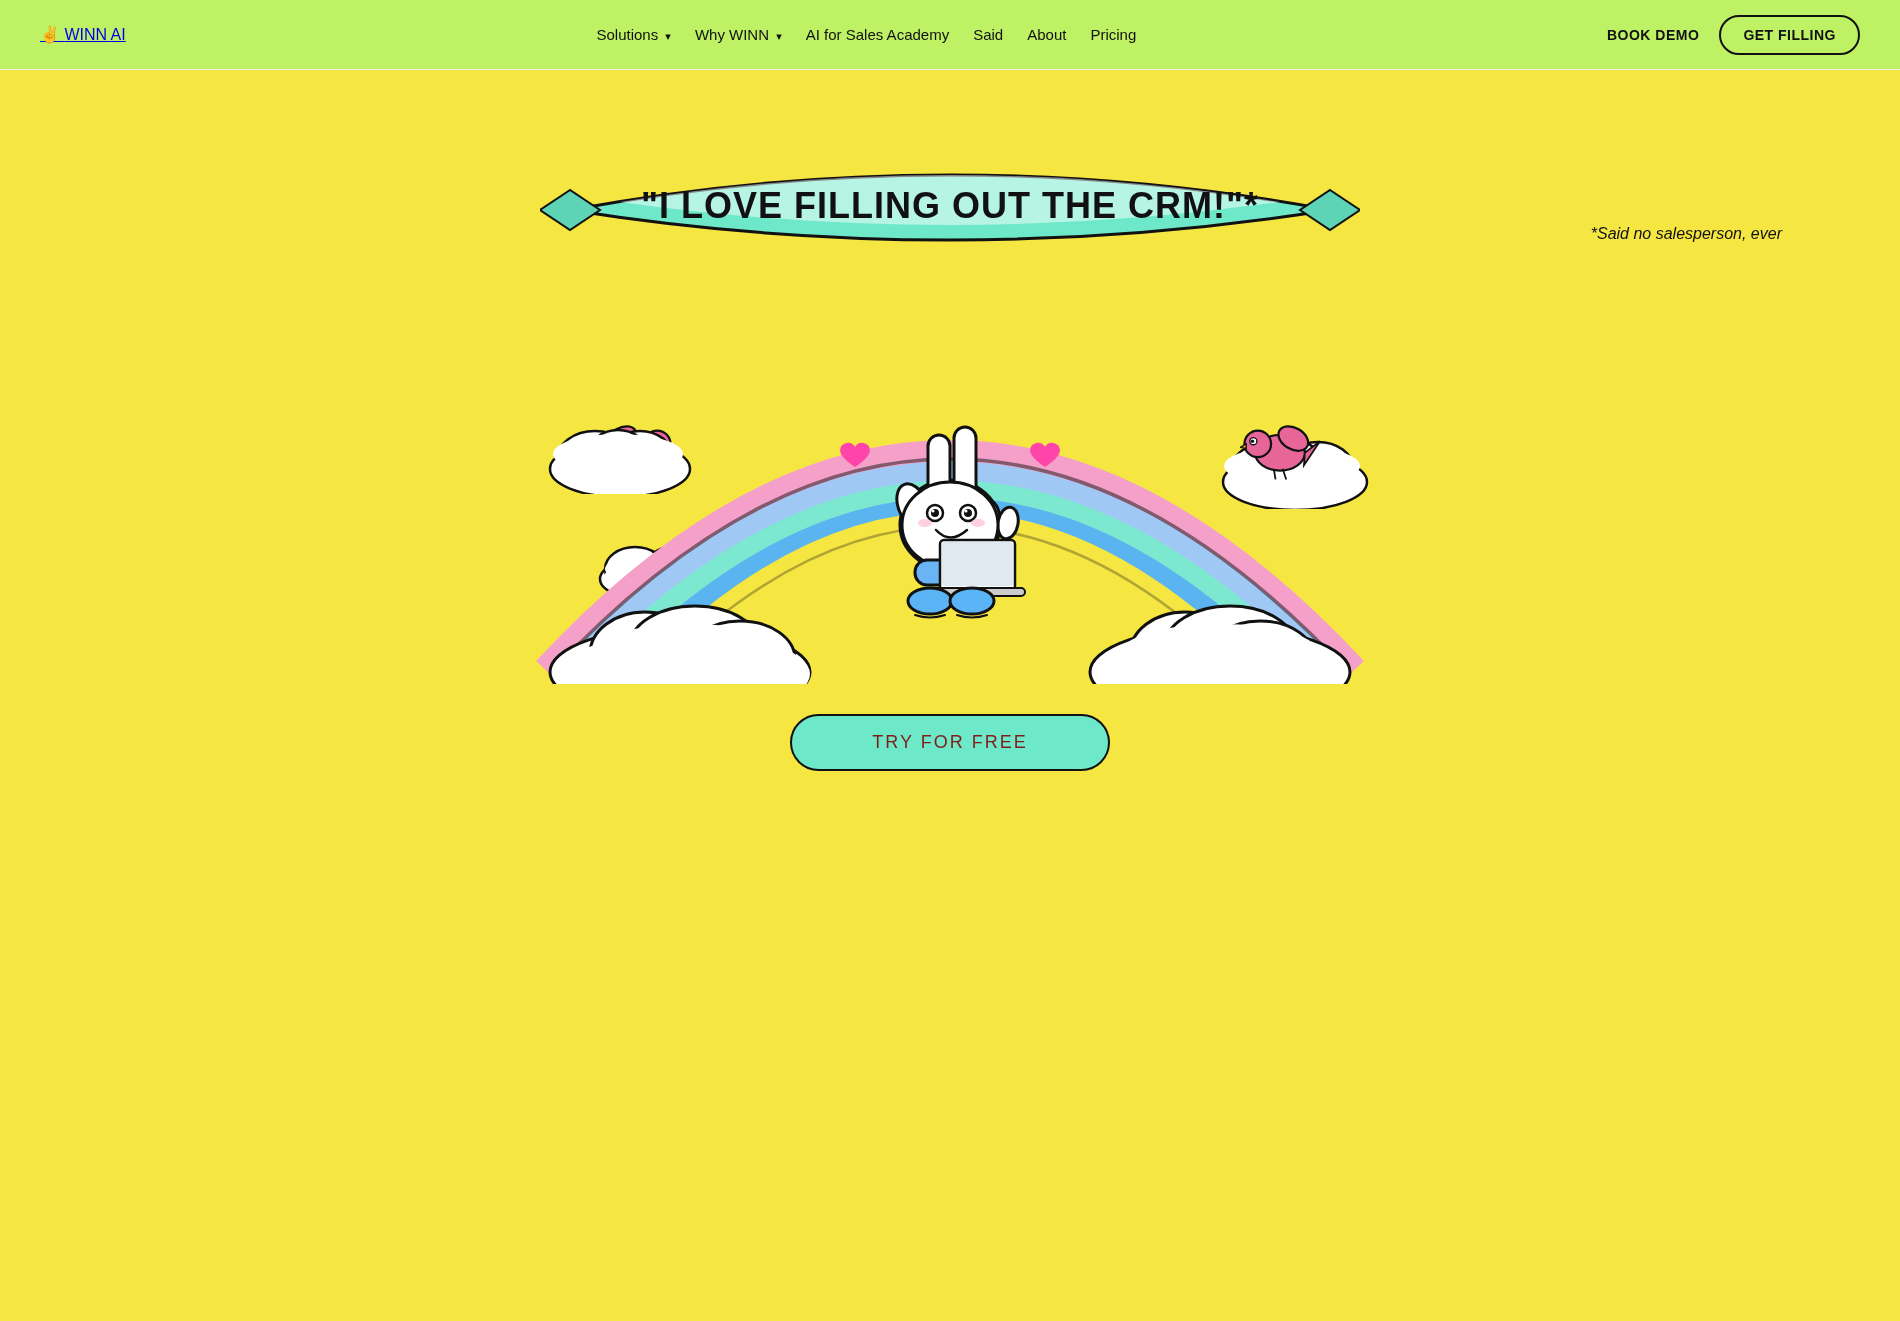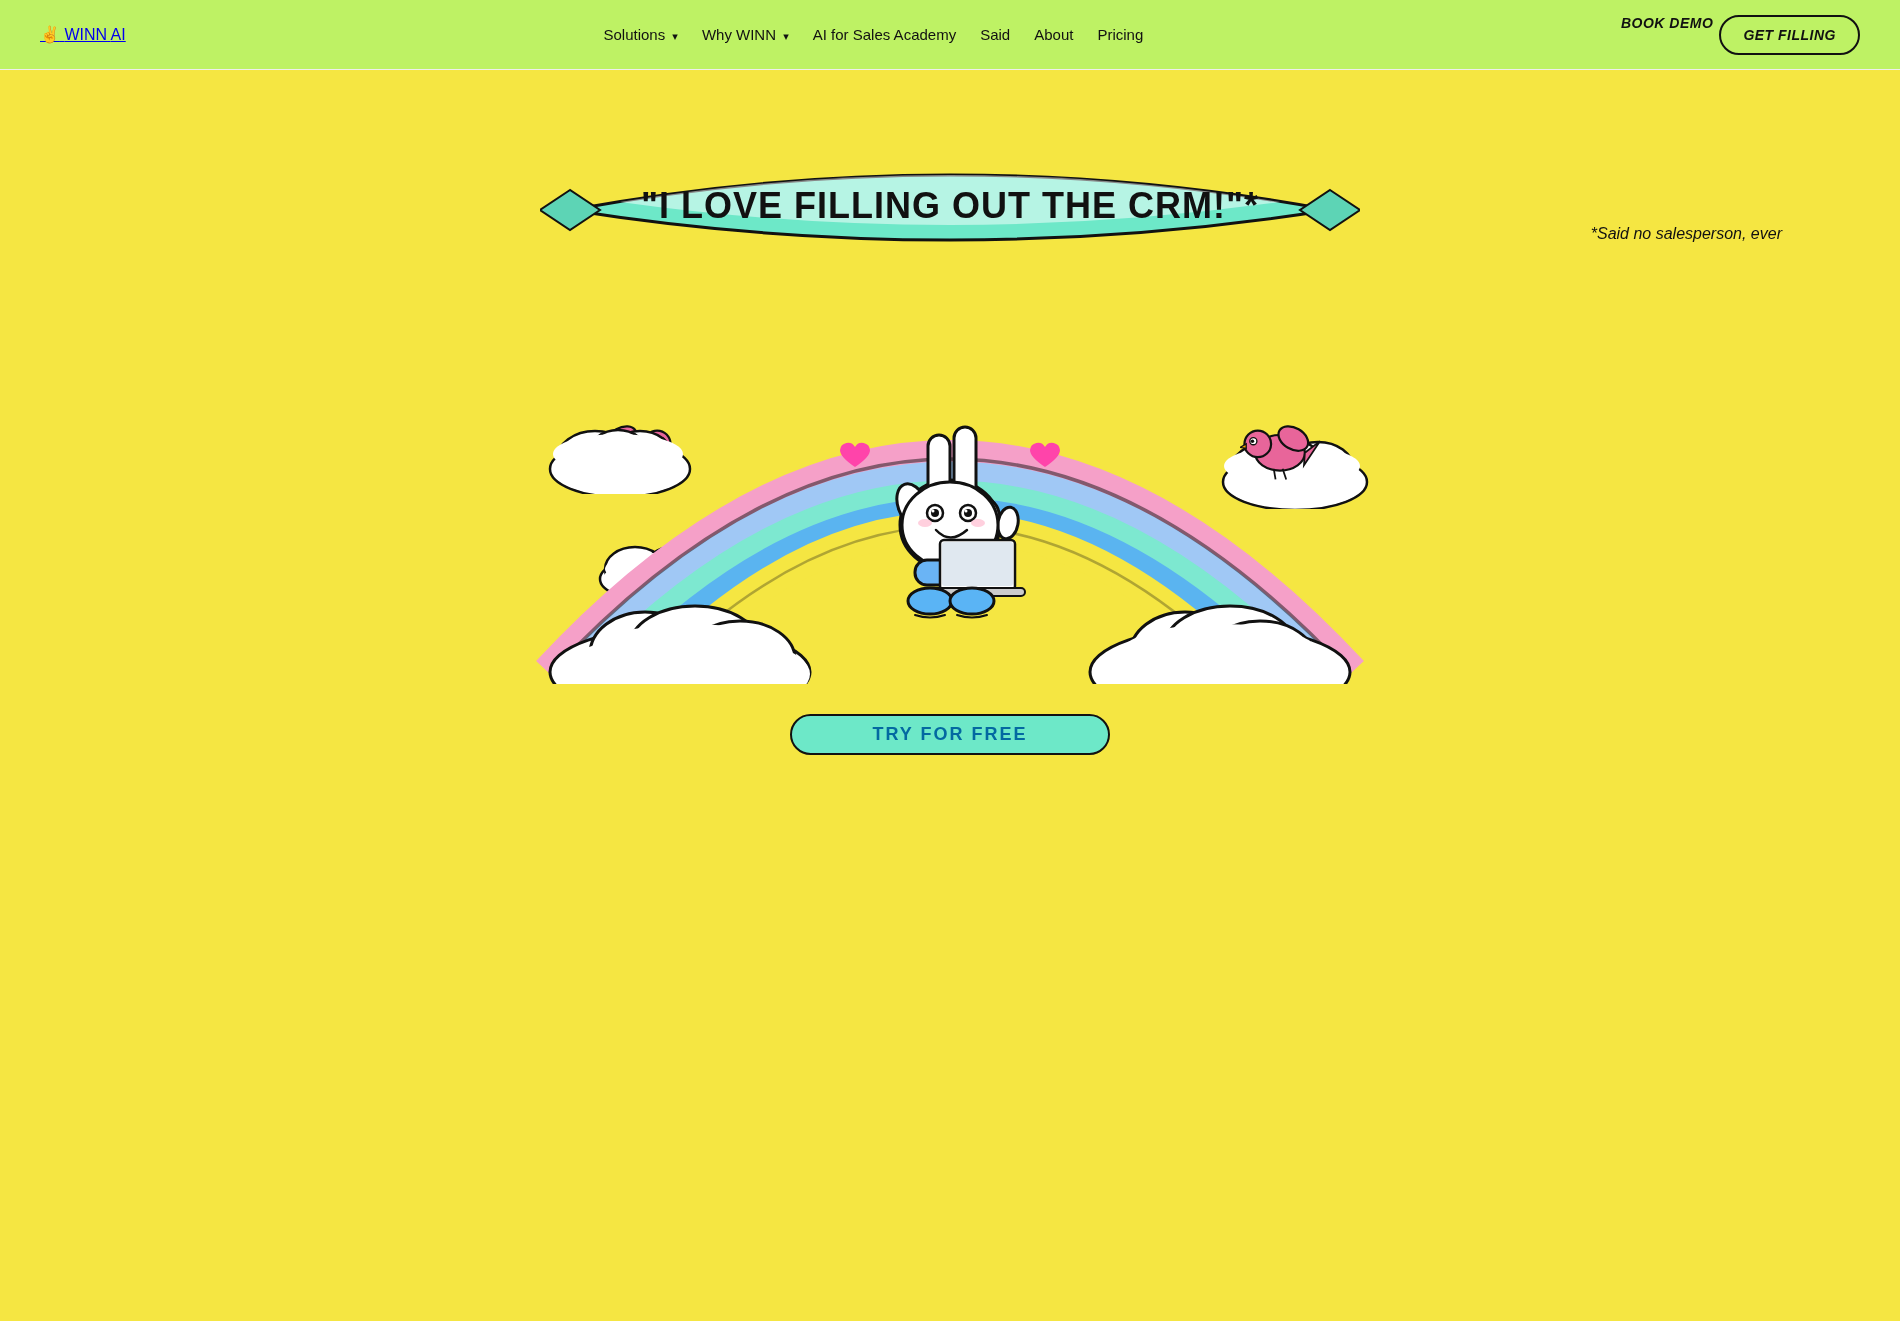--- a/index.html
+++ b/index.html
@@ -34,22 +34,22 @@
       color: #111;
       font-size: 15px;
       font-weight: 500;
     }
     .nav-links li a .chevron {
       font-size: 11px;
       margin-left: 3px;
     }
     .nav-actions {
       display: flex;
-      gap: 6px;
-      font-style: italic;
+      align-items: center;
+      gap: 20px;
     }
     .nav-book-demo {
       font-size: 14px;
       font-weight: 700;
       color: #111;
       text-decoration: none;
       letter-spacing: 0.5px;
     }
     .nav-get-started {
       font-size: 14px;
@@ -170,26 +170,26 @@
       margin-top: 50px;
       font-size: 20px;
       color: #111;
       line-height: 1.5;
     }
 
     
     .hero-cta {
       margin-top: 30px;
       background: #6de8c8;
-      color: #0369a1;
+      color: #7f1d1d;
       border: 2.5px solid #111;
-      padding: 8px 80px;
+      padding: 16px 80px;
       border-radius: 50px;
       font-size: 18px;
-      font-weight: 700;
+      font-weight: 400;
       letter-spacing: 2px;
       cursor: pointer;
       text-decoration: none;
       display: inline-block;
     }
 
     .hearts {
       position: absolute;
       z-index: 6;
     }

